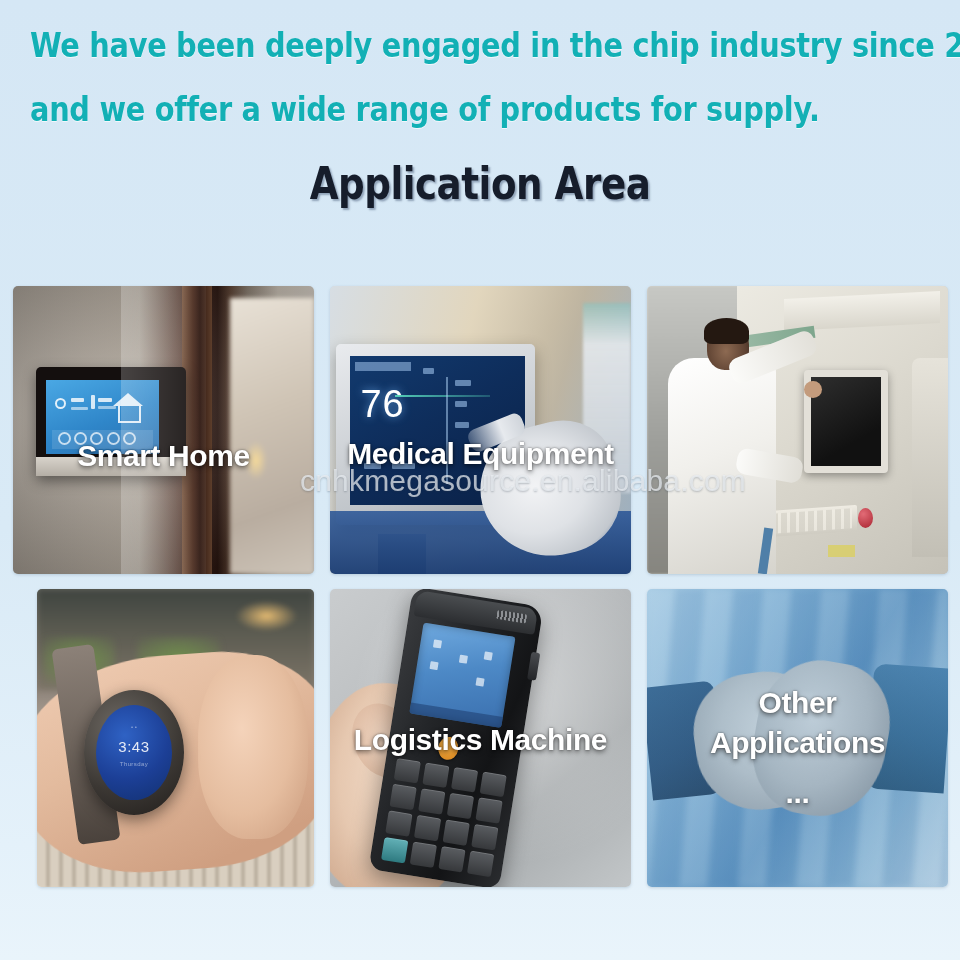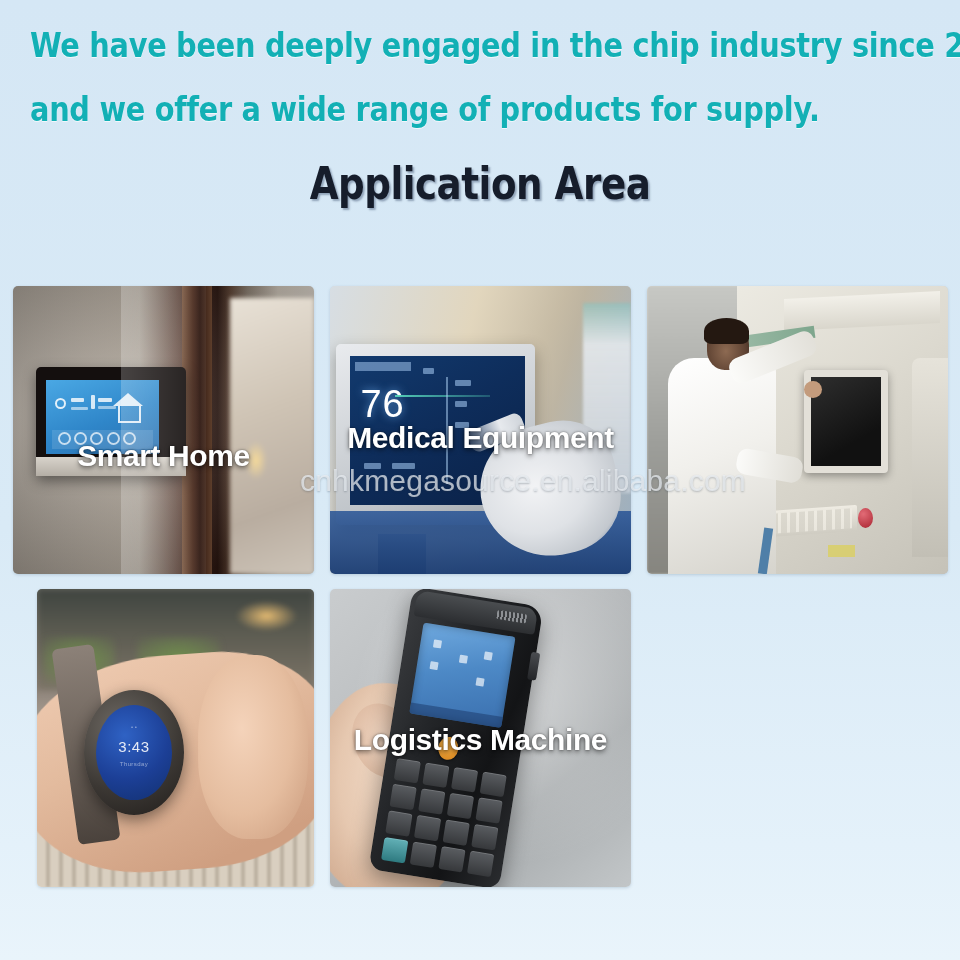--- a/index.html
+++ b/index.html
@@ -608,21 +608,21 @@
         <div class="me-chip" style="left:60%;top:44%;width:8%;height:4%;"></div>
         <div class="me-chip" style="left:8%;top:72%;width:10%;height:3.5%;"></div>
         <div class="me-chip" style="left:24%;top:72%;width:13%;height:3.5%;"></div>
         <div class="me-chip" style="left:42%;top:8%;width:6%;height:4%;"></div>
       </div>
     </div>
     <div class="me-stand"></div>
     <div class="me-gown"></div>
     <div class="me-hand"></div>
     <div class="me-finger"></div>
-    <div class="card-label" style="top:136px;">Medical Equipment</div>
+    <div class="card-label" style="top:152px;">Medical Equipment</div>
   </div>
 
   <div class="card bg-industrial">
     <div class="ic-bg-left"></div>
     <div class="ic-machine">
       <div class="ic-machine-top"></div>
       <div class="ic-rightmach"></div>
     </div>
     <div class="ic-greenstripe"></div>
     <div class="ic-panel">
@@ -692,16 +692,29 @@
         <div class="lg-key cyan"></div>
         <div class="lg-key"></div>
         <div class="lg-key"></div>
         <div class="lg-key"></div>
       </div>
       <div class="lg-side"></div>
     </div>
     <div class="card-label" style="top:135px;">Logistics Machine</div>
   </div>
 
+  <div class="card bg-other">
+    <div class="oa-stripes"></div>
+    <div class="oa-cuff-l"></div>
+    <div class="oa-cuff-r"></div>
+    <div class="oa-hand-l"></div>
+    <div class="oa-hand-r"></div>
+    <div class="oa-knuckle" style="left:46%;top:34%;width:14%;height:10%;"></div>
+    <div class="oa-knuckle" style="left:54%;top:48%;width:12%;height:9%;"></div>
+    <div class="oa-overlay"></div>
+    <div class="card-label" style="top:98px;">Other</div>
+    <div class="card-label" style="top:138px;">Applications</div>
+    <div class="card-label" style="top:188px;">...</div>
+  </div>
 
 </div>
 
 <div class="watermark">cnhkmegasource.en.alibaba.com</div>
 
 </body></html>

